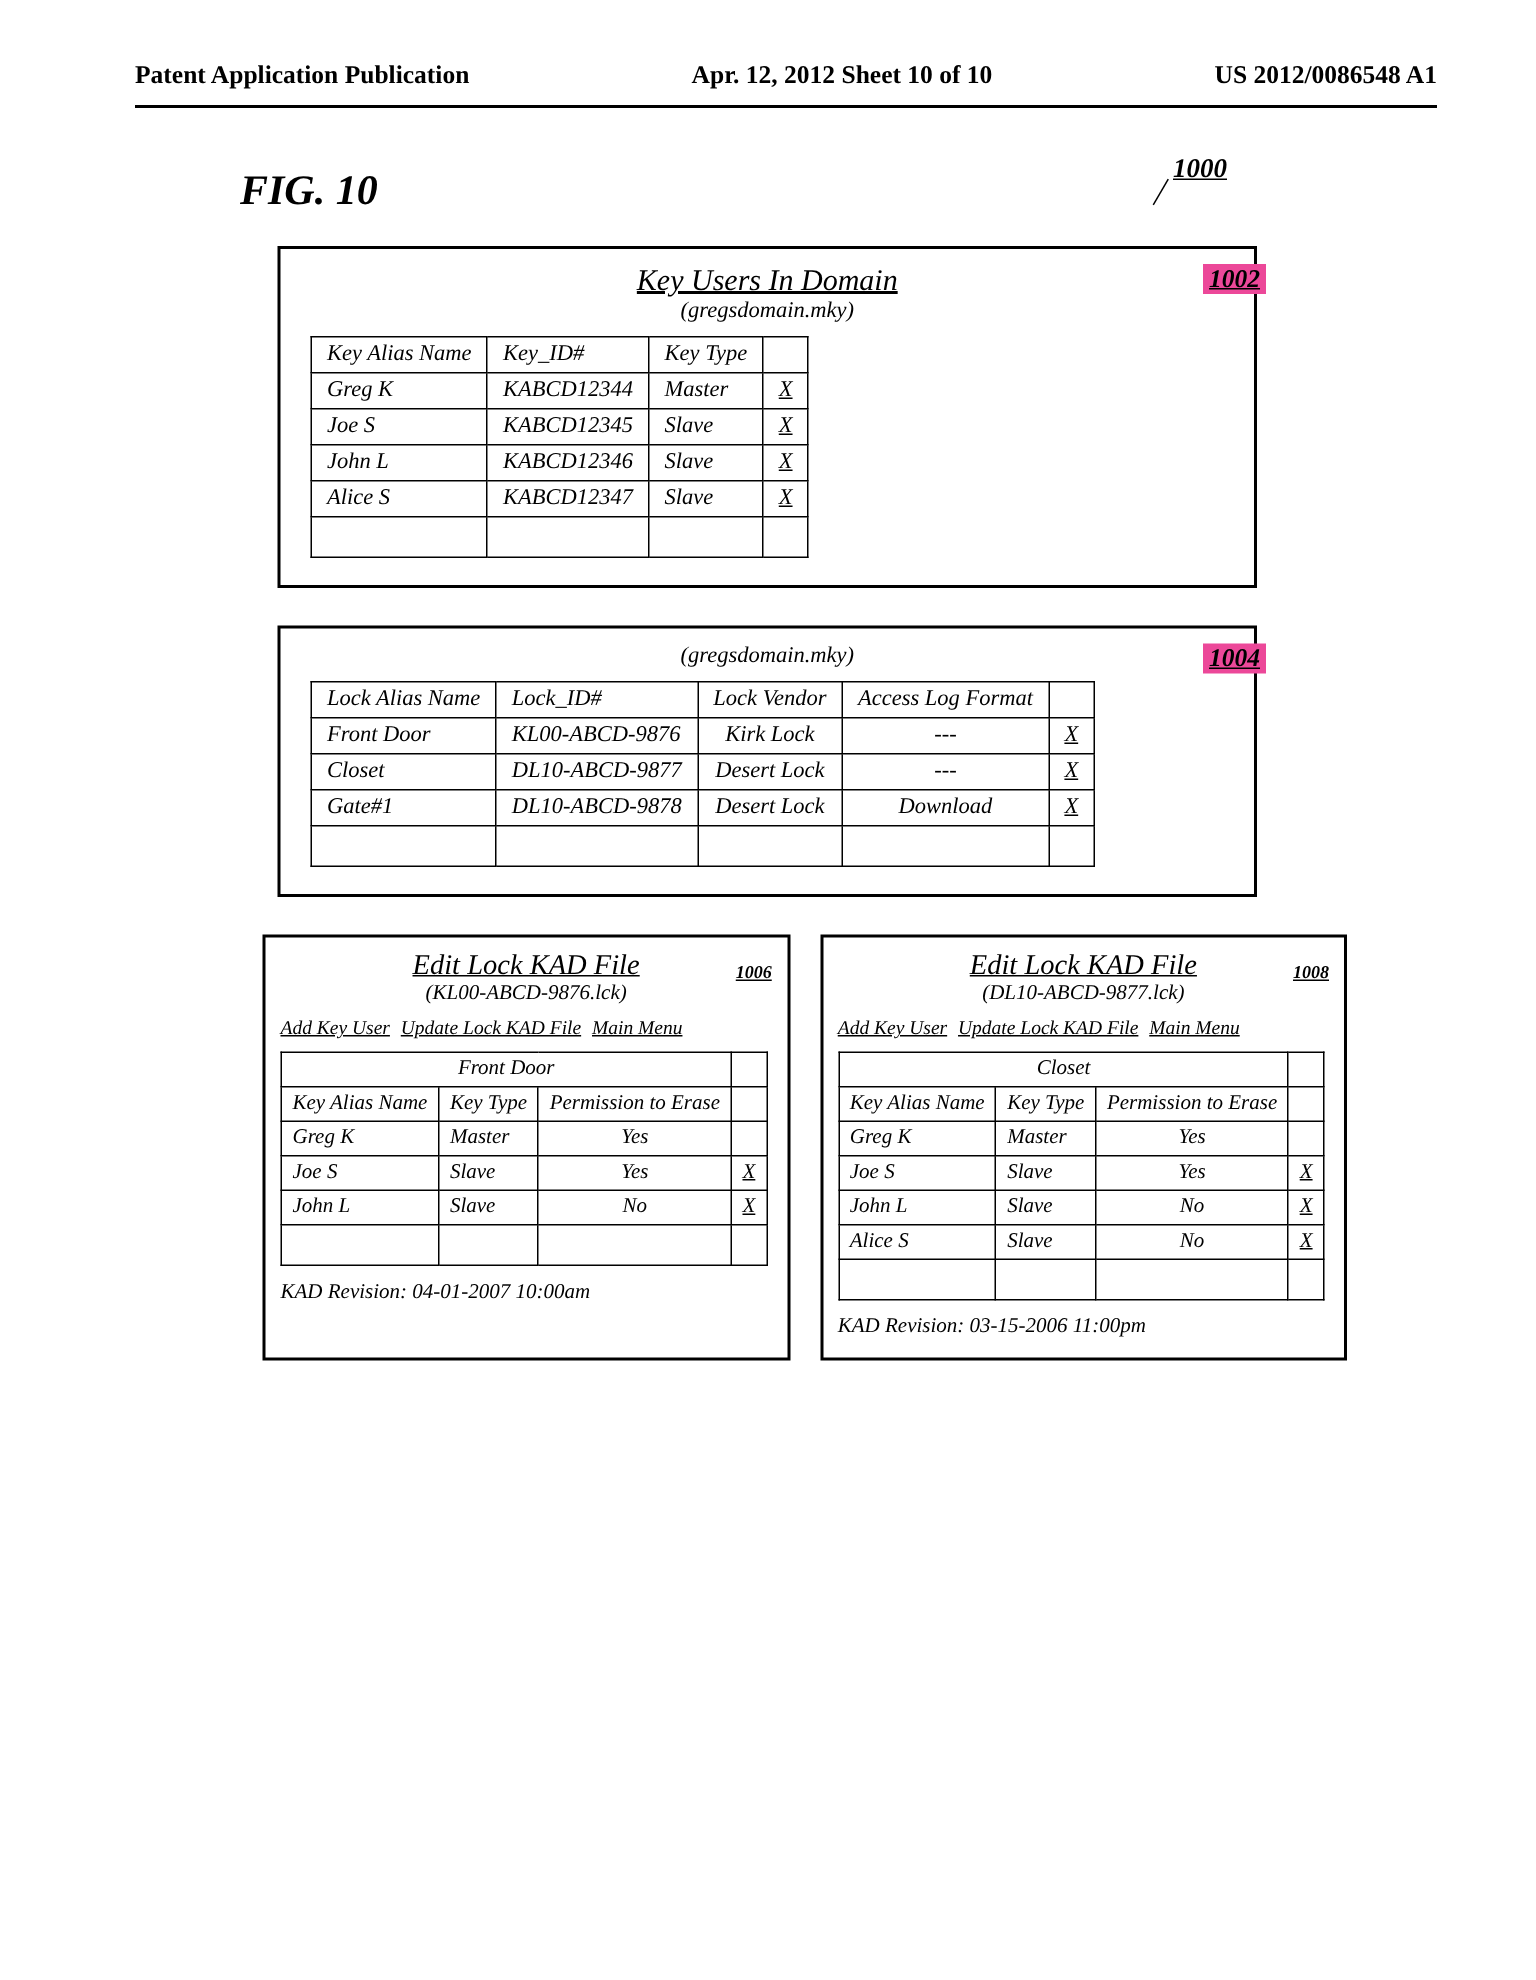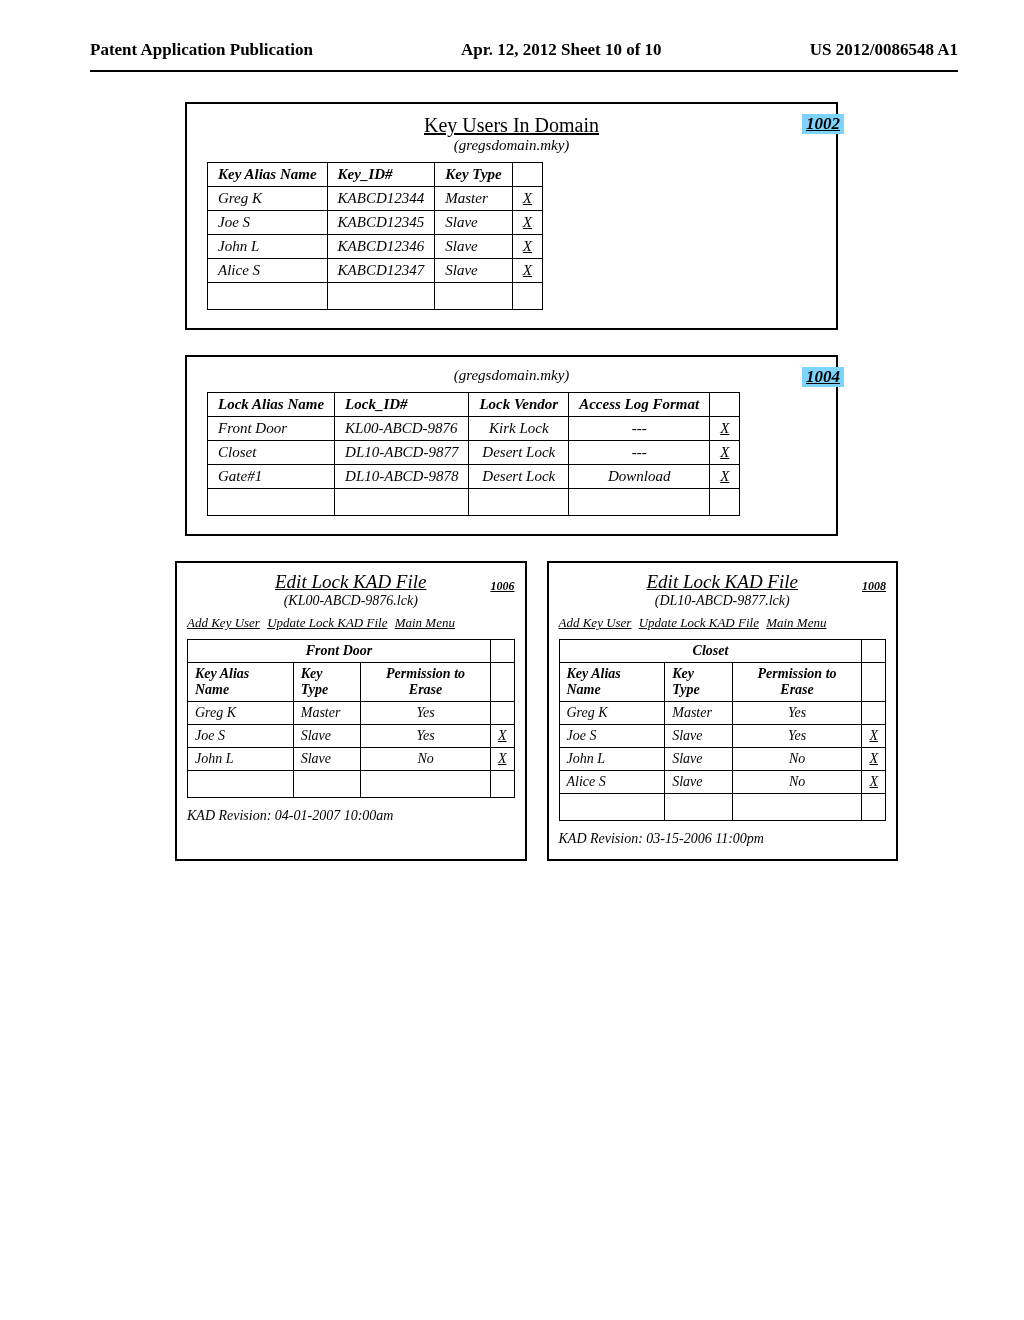--- a/index.html
+++ b/index.html
@@ -52,38 +52,39 @@
     transform: rotate(30deg);
   }
   .panel {
     border: 2px solid #000;
     margin: 5px 120px 25px 95px;
     padding: 10px 15px 18px 15px;
     position: relative;
   }
   .panel-title {
     text-align: center;
+    font-style: italic;
     font-size: 20px;
     text-decoration: underline;
   }
   .panel-subtitle {
     text-align: center;
     font-style: italic;
     font-size: 15px;
     margin-bottom: 8px;
   }
   .ref-right {
     position: absolute;
     right: -8px;
     top: 10px;
     font-style: italic;
     font-weight: bold;
     font-size: 17px;
     text-decoration: underline;
-    background: #7dd3fc;
+    background: #ec4899;
     padding: 0 4px;
   }
   .menu-links {
     font-style: italic;
     font-size: 15px;
     margin: 5px 0 8px 5px;
   }
   .menu-links span {
     text-decoration: underline;
     margin-right: 10px;
@@ -94,21 +95,21 @@
   }
   th, td {
     border: 1.5px solid #000;
     padding: 3px 10px;
     font-style: italic;
     font-size: 15px;
     text-align: left;
     vertical-align: top;
   }
   th {
-    font-weight: bold;
+    font-weight: normal;
   }
   .x-cell {
     text-align: center;
     text-decoration: underline;
   }
   .empty-row td {
     height: 20px;
   }
   .two-col {
     display: flex;
@@ -169,20 +170,24 @@
 <body>
 
 <div class="page">
   <div class="header">
     <span>Patent Application Publication</span>
     <span>Apr. 12, 2012  Sheet 10 of 10</span>
     <span>US 2012/0086548 A1</span>
   </div>
   <hr class="hr">
 
+  <div>
+    <span class="fig-label">FIG. 10</span>
+    <span class="ref-1000">1000</span>
+  </div>
 
   <div class="panel">
     <span class="ref-right">1002</span>
     <div class="panel-title">Key Users In Domain</div>
     <div class="panel-subtitle">(gregsdomain.mky)</div>
     <table>
       <tbody>
           <tr>
         <th>Key Alias Name</th>
         <th>Key_ID#</th>

